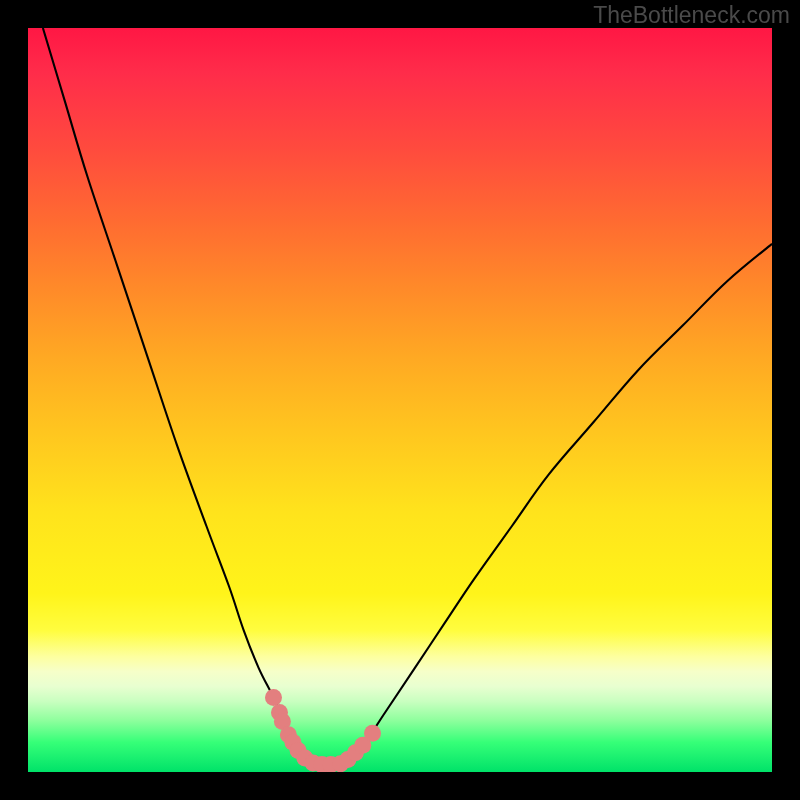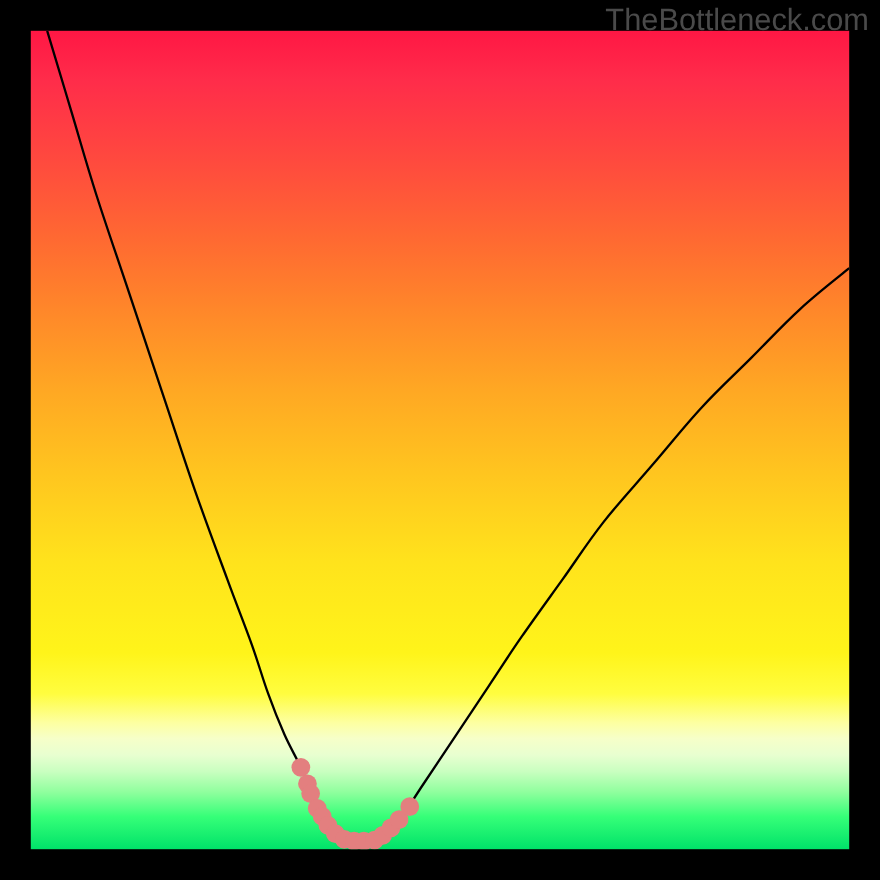--- a/index.html
+++ b/index.html
@@ -40,21 +40,21 @@
       #c9ffc0 90.5%,
       #90ff9e 93%,
       #36ff78 96%,
       #00e269 100%);
   }
   .watermark {
     position: absolute;
     top: 2px;
     right: 10px;
     color: #4a4a4a;
-    font-size: 28px;
+    font-size: 23px;
     font-weight: 500;
     letter-spacing: 0px;
   }
   svg.curve {
     position: absolute;
     left: 0; top: 0;
     width: 744px; height: 744px;
   }
   .curve-line {
     fill: none;

